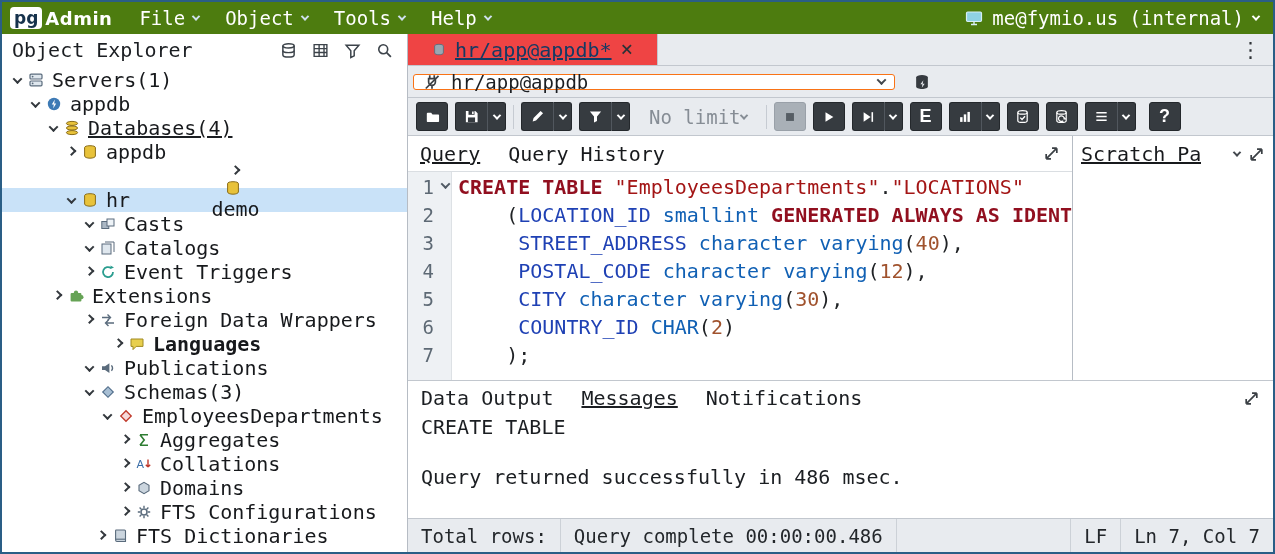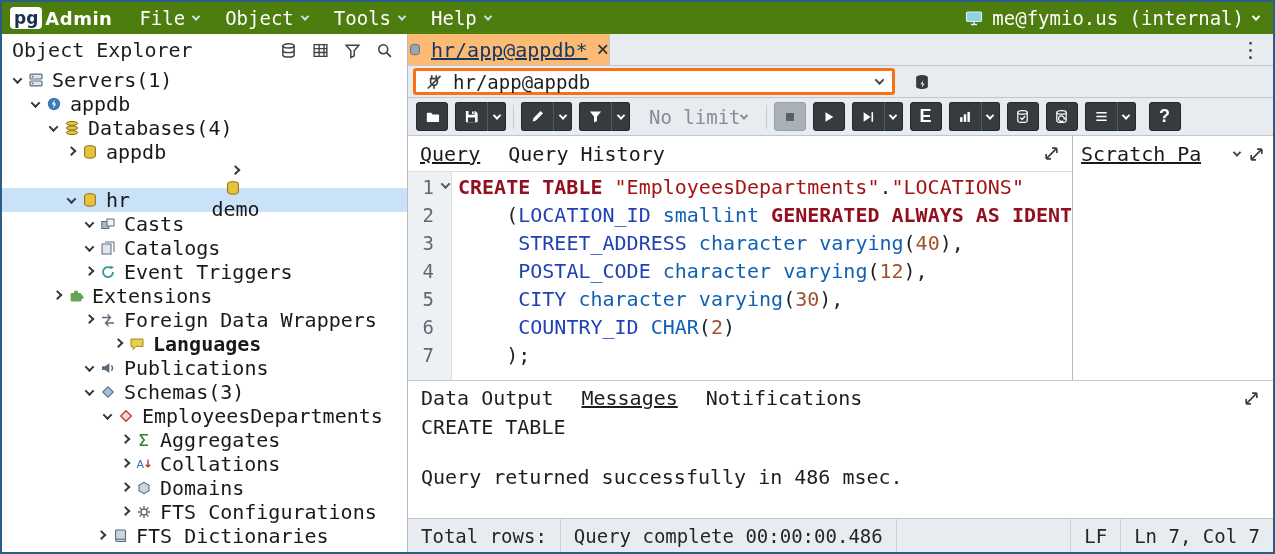--- a/index.html
+++ b/index.html
@@ -25,26 +25,26 @@
 .oe-btn{width:30px;height:26px;display:flex;align-items:center;justify-content:center;background:none;border:none;cursor:pointer}
 .tree{flex:1;overflow:hidden;padding-top:2px}
 .tree-row{height:24px;display:flex;align-items:center;white-space:nowrap;cursor:default}
 .tree-row.selected{background:#c9e2f8}
 .arrow{width:15px;flex:0 0 15px;display:inline-flex;justify-content:center;align-items:center;color:#33383d}
 .node-icon{width:18px;flex:0 0 18px;height:16px;margin:0 6px 0 3px;display:inline-flex;align-items:center}
 .node-label{color:#17191c}
 
 .right-panel{flex:1;display:flex;flex-direction:column;min-width:0;background:#fff}
 .doc-tabbar{height:32px;flex:0 0 32px;background:#e8ebef;border-bottom:1px solid #c2c7ce;display:flex;align-items:stretch}
-.doc-tab{display:flex;align-items:center;gap:9px;padding:0 0;background:#fdba74;border-right:1px solid #c2c7ce;color:#143a64;cursor:pointer}
+.doc-tab{display:flex;align-items:center;gap:9px;padding:0 24px;background:#ef4444;border-right:1px solid #c2c7ce;color:#143a64;cursor:pointer}
 .doc-tab-title{text-decoration:underline;white-space:nowrap}
 .doc-close{color:#2c3237;font-size:21px;line-height:1;cursor:pointer}
 .kebab{margin-left:auto;display:flex;align-items:center;padding:0 12px;font-size:21px;color:#2f3338;cursor:pointer}
 .conn-bar{height:32px;flex:0 0 32px;background:#e8ebef;border-bottom:1px solid #c2c7ce;display:flex;align-items:center;padding:0 5px;gap:8px}
-.conn-select{width:482px;height:27px;background:#fff;border:3px solid #f97316;border-radius:3px;display:flex;align-items:center;gap:10px;padding:0 9px;font-size:19px;cursor:pointer}
+.conn-select{width:482px;height:16px;background:#fff;border:1px solid #f97316;border-radius:3px;display:flex;align-items:center;gap:10px;padding:0 9px;font-size:19px;cursor:pointer}
 .conn-caret{margin-left:auto;color:#43484e}
 .conn-db-btn{width:38px;height:27px;display:flex;align-items:center;justify-content:center;background:none;border:none;cursor:pointer}
 
 .toolbar{height:38px;flex:0 0 38px;background:#e8ebef;border-bottom:1px solid #c2c7ce;display:flex;align-items:center;padding:0 8px;gap:7px}
 .tb-group{display:flex;align-items:stretch}
 .tb-btn{min-width:32px;height:29px;background:#363b40;border:1px solid #24282c;display:flex;align-items:center;justify-content:center;color:#fff;padding:0 6px;cursor:pointer;font-size:18px}
 .tb-btn.single{border-radius:3px}
 .tb-group .tb-btn:first-child{border-radius:3px 0 0 3px;border-right:none}
 .tb-chev{min-width:19px;padding:0 3px;border-left:1px solid #51575e;border-radius:0 3px 3px 0}
 .tb-btn.disabled{background:#a9b0b7;border-color:#99a0a8;cursor:default}
@@ -178,21 +178,21 @@
               <i class="chev"></i>
             </span>
             <span class="node-icon">
               <svg width="16" height="16" viewBox="0 0 16 16">
                 <circle cx="8" cy="8" r="6.2" fill="#3d7ab5"></circle>
                 <path d="M8.8 3.6 5.8 8.6h2L7.2 12.4l3-5h-2z" fill="#fff"></path>
               </svg>
             </span>
             <span class="node-label">appdb</span>
           </div>
-          <div class="tree-row" style="padding-left: 44px;">
+          <div class="tree-row" style="padding-left: 44px; text-decoration: underline;">
             <span class="arrow">
               <i class="chev"></i>
             </span>
             <span class="node-icon">
               <svg width="16" height="16" viewBox="0 0 16 16">
                 <ellipse cx="8" cy="3.4" rx="5.6" ry="2" fill="#e8c23a" stroke="#8a6d1a" stroke-width="1"></ellipse>
                 <ellipse cx="8" cy="8" rx="5.6" ry="2" fill="#e8c23a" stroke="#8a6d1a" stroke-width="1"></ellipse>
                 <ellipse cx="8" cy="12.6" rx="5.6" ry="2" fill="#e8c23a" stroke="#8a6d1a" stroke-width="1"></ellipse>
               </svg>
             </span>

